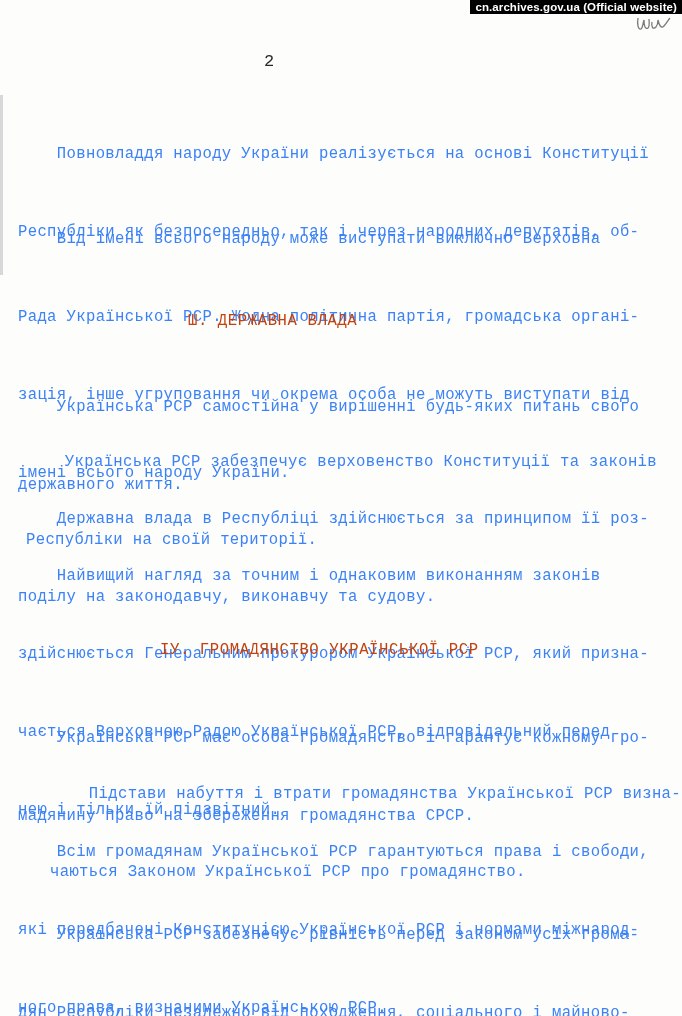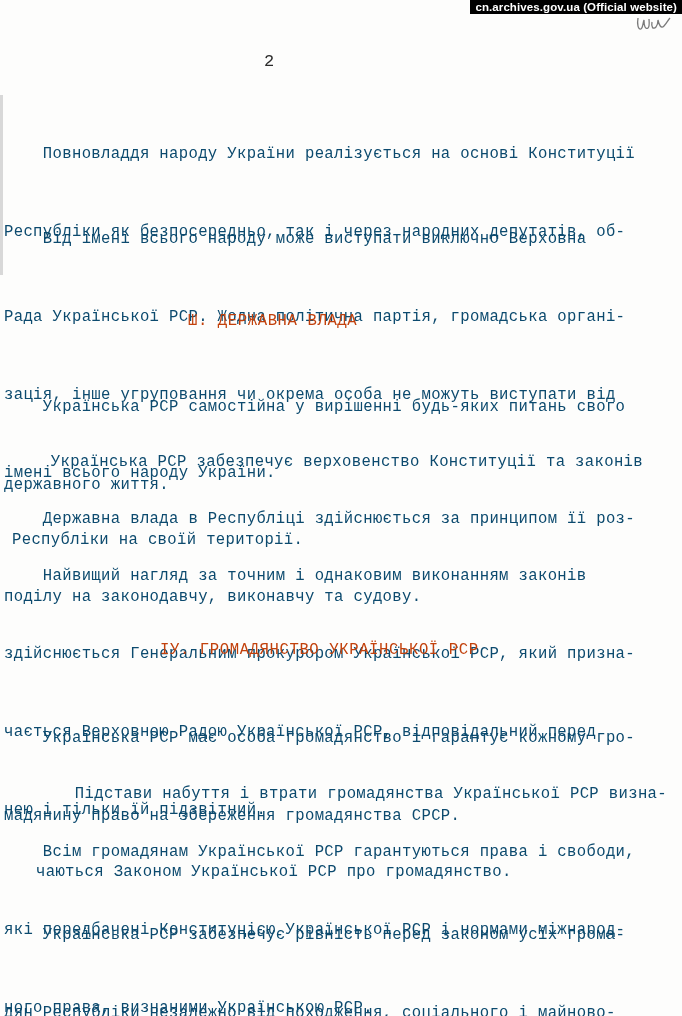--- a/index.html
+++ b/index.html
@@ -55,26 +55,26 @@
     .page-number {
       position: absolute;
       top: 52px;
       left: 264px;
       font-size: 17px;
       letter-spacing: 1px;
       color: #2a2a2a;
     }
     .text-block {
       position: absolute;
-      left: 4px;
+      left: 18px;
       width: 660px;
       font-size: 15.6px;
       line-height: 26px;
       letter-spacing: 0.35px;
-      color: #0c4a6e;
+      color: #3b82f6;
       white-space: pre;
     }
     .line {
       display: block;
       height: 26px;
     }
     .heading {
       position: absolute;
       font-size: 15.6px;
       letter-spacing: 0.6px;

